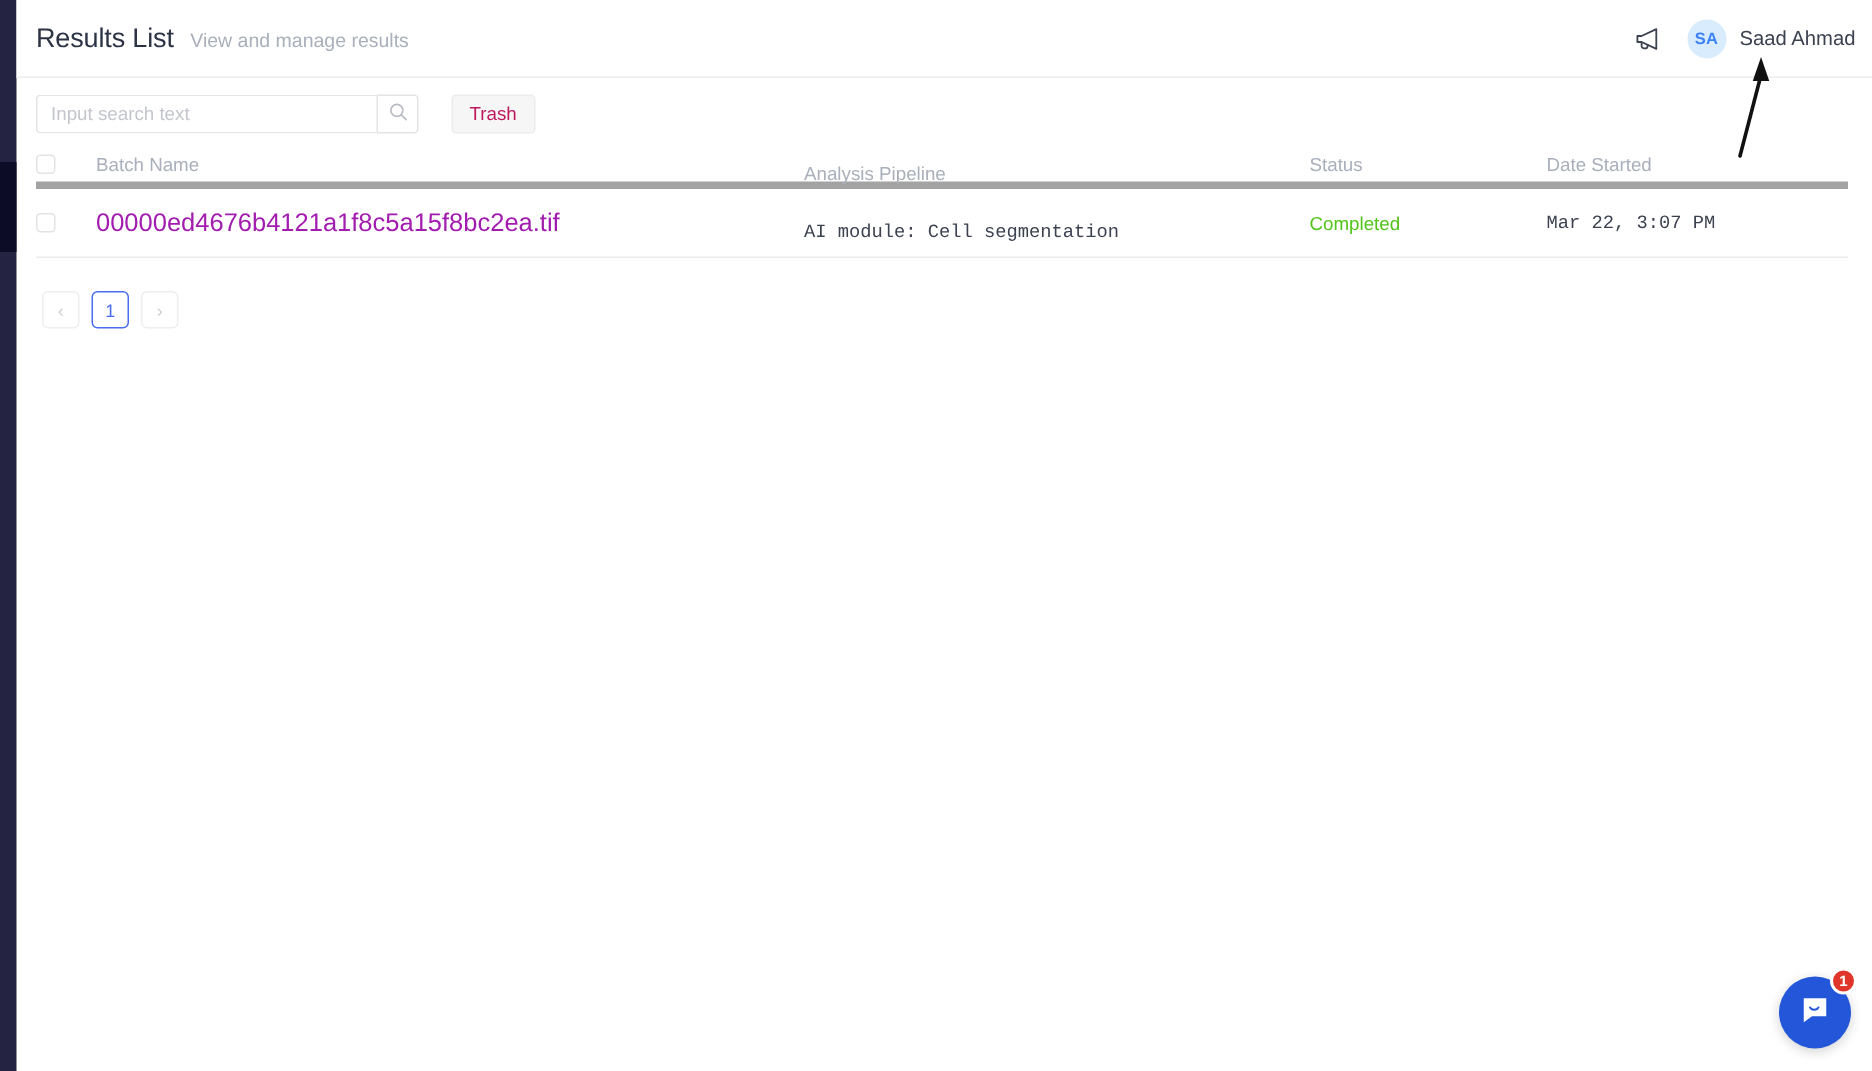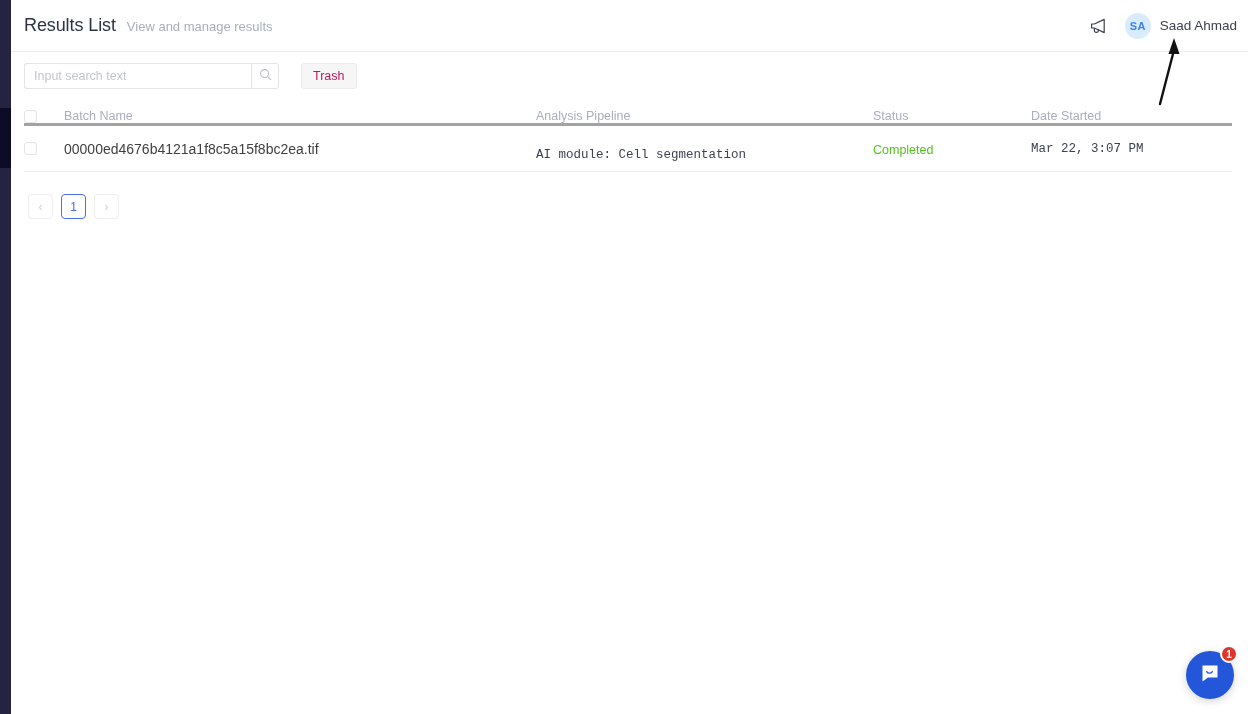--- a/index.html
+++ b/index.html
@@ -86,43 +86,42 @@
     background: #f6f6f7; color: #be185d;
     font-size: 12.5px; font-family: "Liberation Sans", sans-serif;
     cursor: default; padding: 0 11px;
   }
 
   
   .table { position: absolute; left: 24px; top: 98px; width: 1208px; }
   .trow { display: flex; align-items: center; }
   .thead {
     height: 28px;
-    border-bottom: 3px solid #a3a3a3;
-    align-items: flex-end;
+    border-bottom: 5px solid #a3a3a3;
   }
   .tbody-row {
     height: 46px;
     border-bottom: 1px solid #ededed;
   }
   .cell-check { width: 40px; display: flex; align-items: center; }
   .cbox {
     width: 13px; height: 13px;
     border: 1px solid #e3e3e5; border-radius: 3px;
     background: #fff; cursor: pointer;
   }
   .col-name   { width: 472px; }
   .col-pipe   { width: 337px; margin-top: 12px; }
   .col-status { width: 158px; }
   .col-date   { width: 201px; }
   .th {
     font-size: 12.5px; color: #a9afbb; font-weight: normal;
   }
   .td { font-size: 12.5px; color: #3c4250; font-family: Liberation Mono, monospace; }
   .link-name {
-    font-size: 14px; color: #404040; text-decoration: none; cursor: pointer;
+    font-size: 17px; color: #a21caf; text-decoration: none; cursor: pointer;
   }
   .status-completed { font-size: 12.5px; color: #52c41a; }
 
   
   .pagination {
     position: absolute; left: 28px; top: 194px;
     display: flex; align-items: center; gap: 8px;
   }
   .pg-btn {
     width: 25px; height: 25px;

